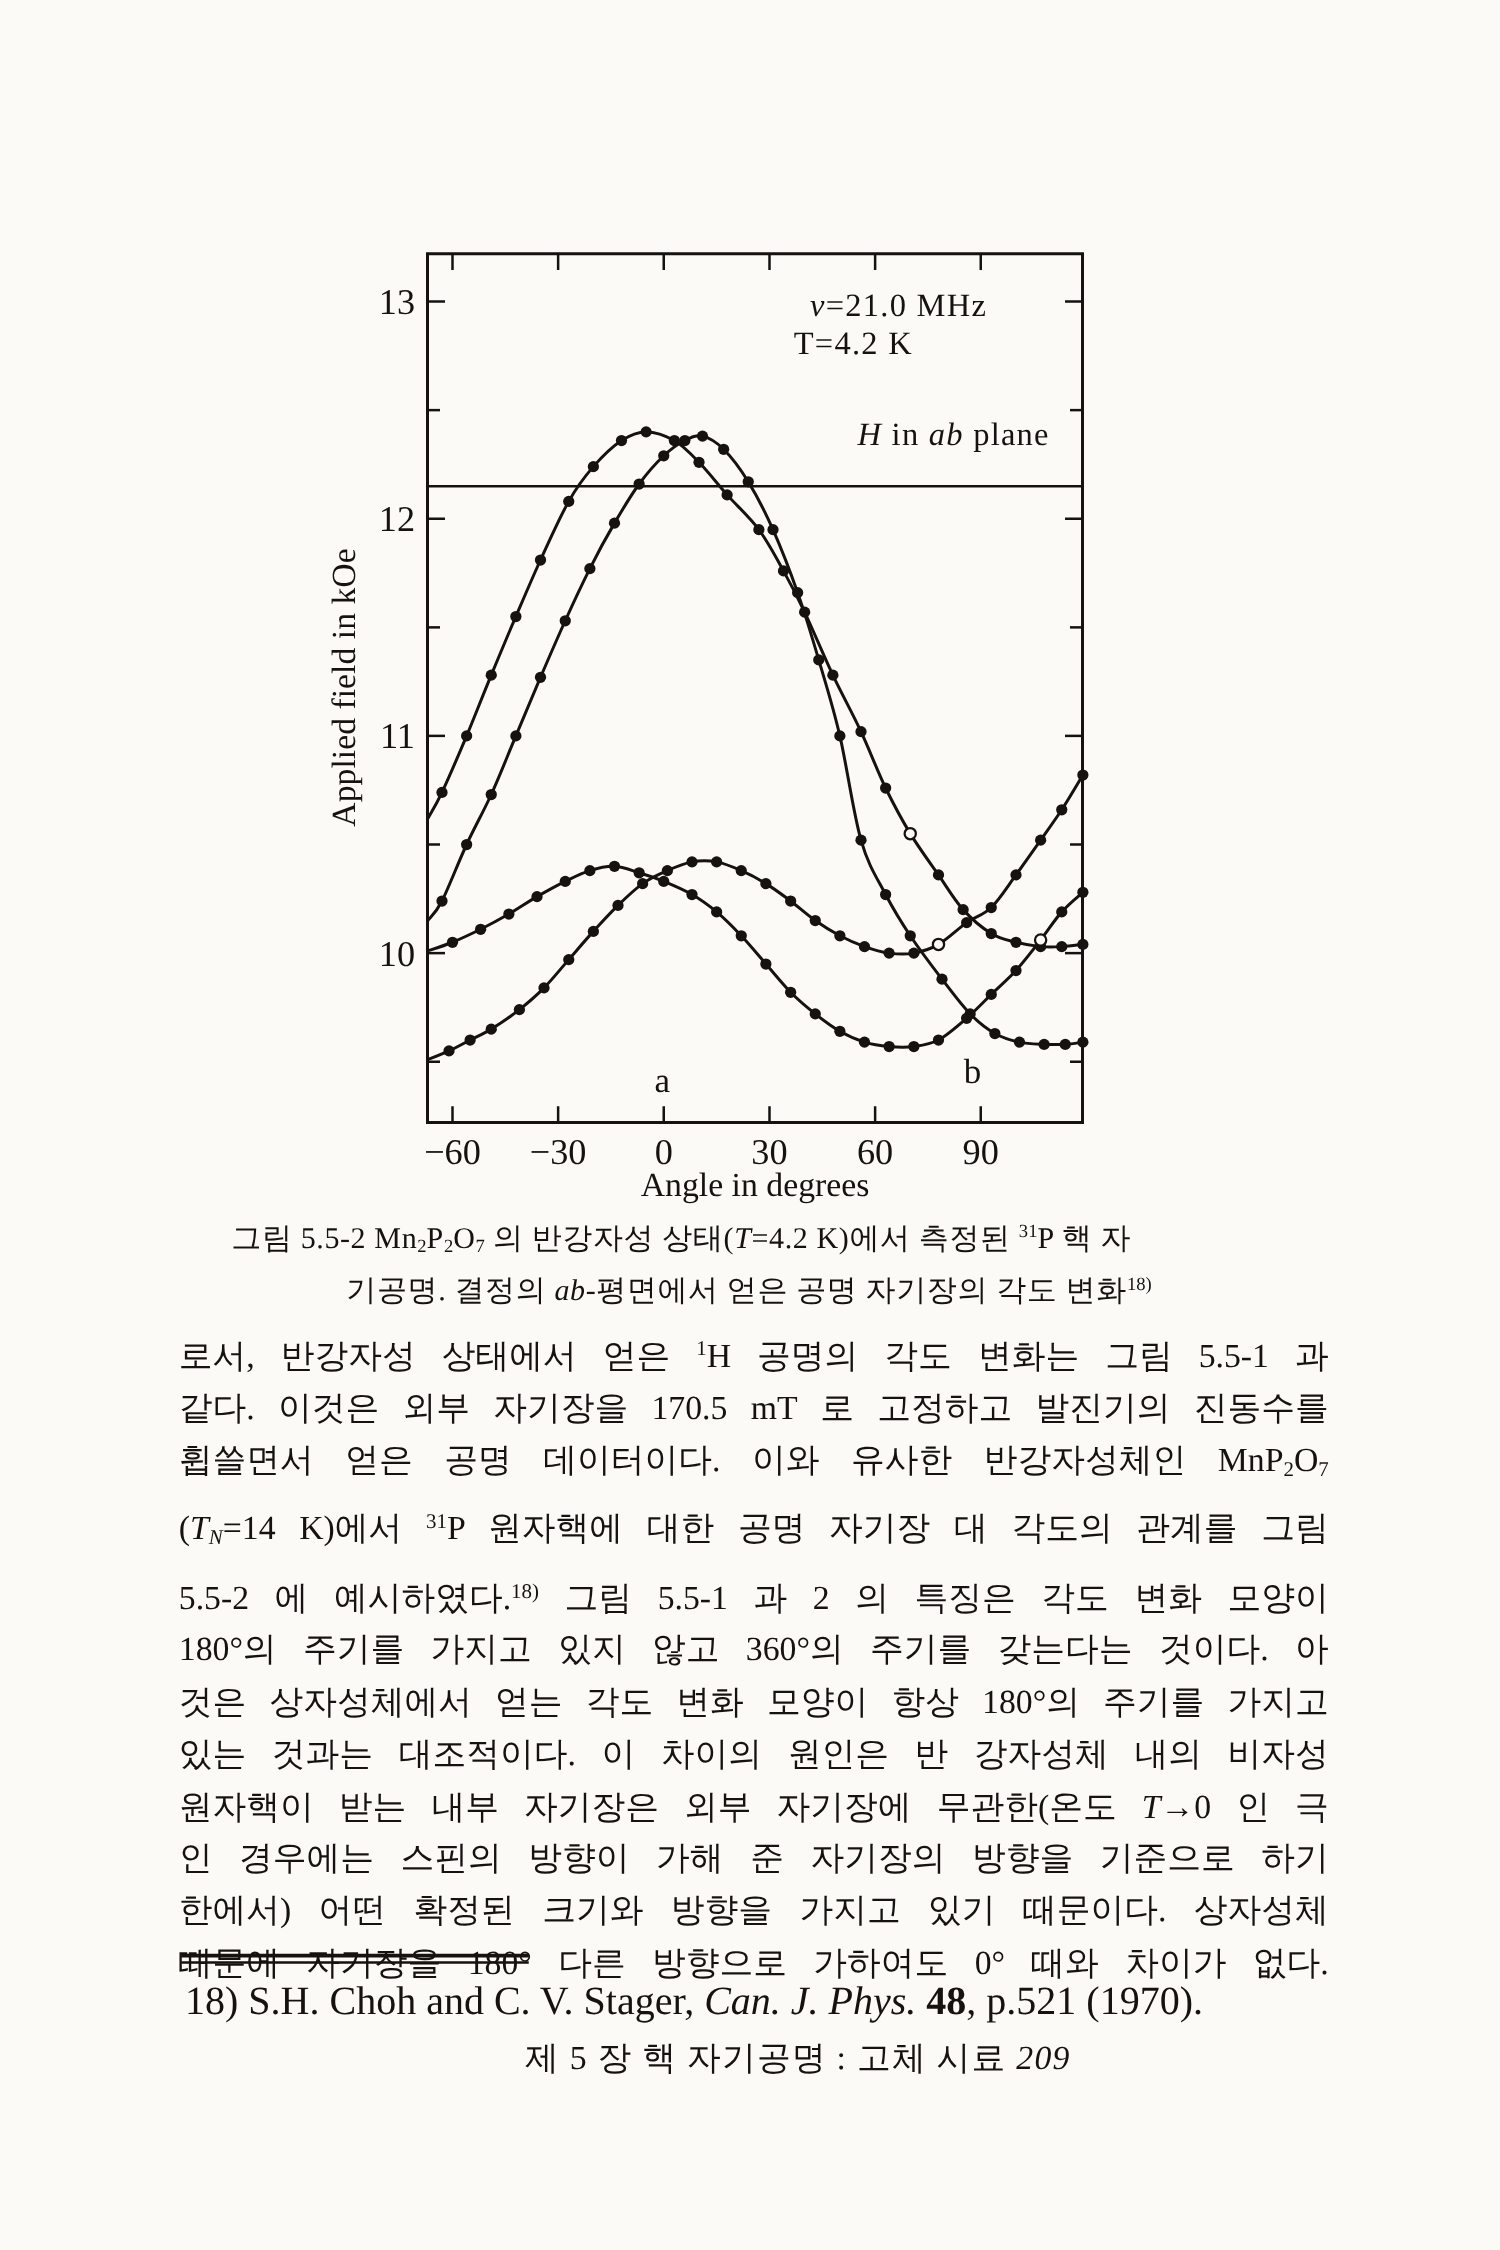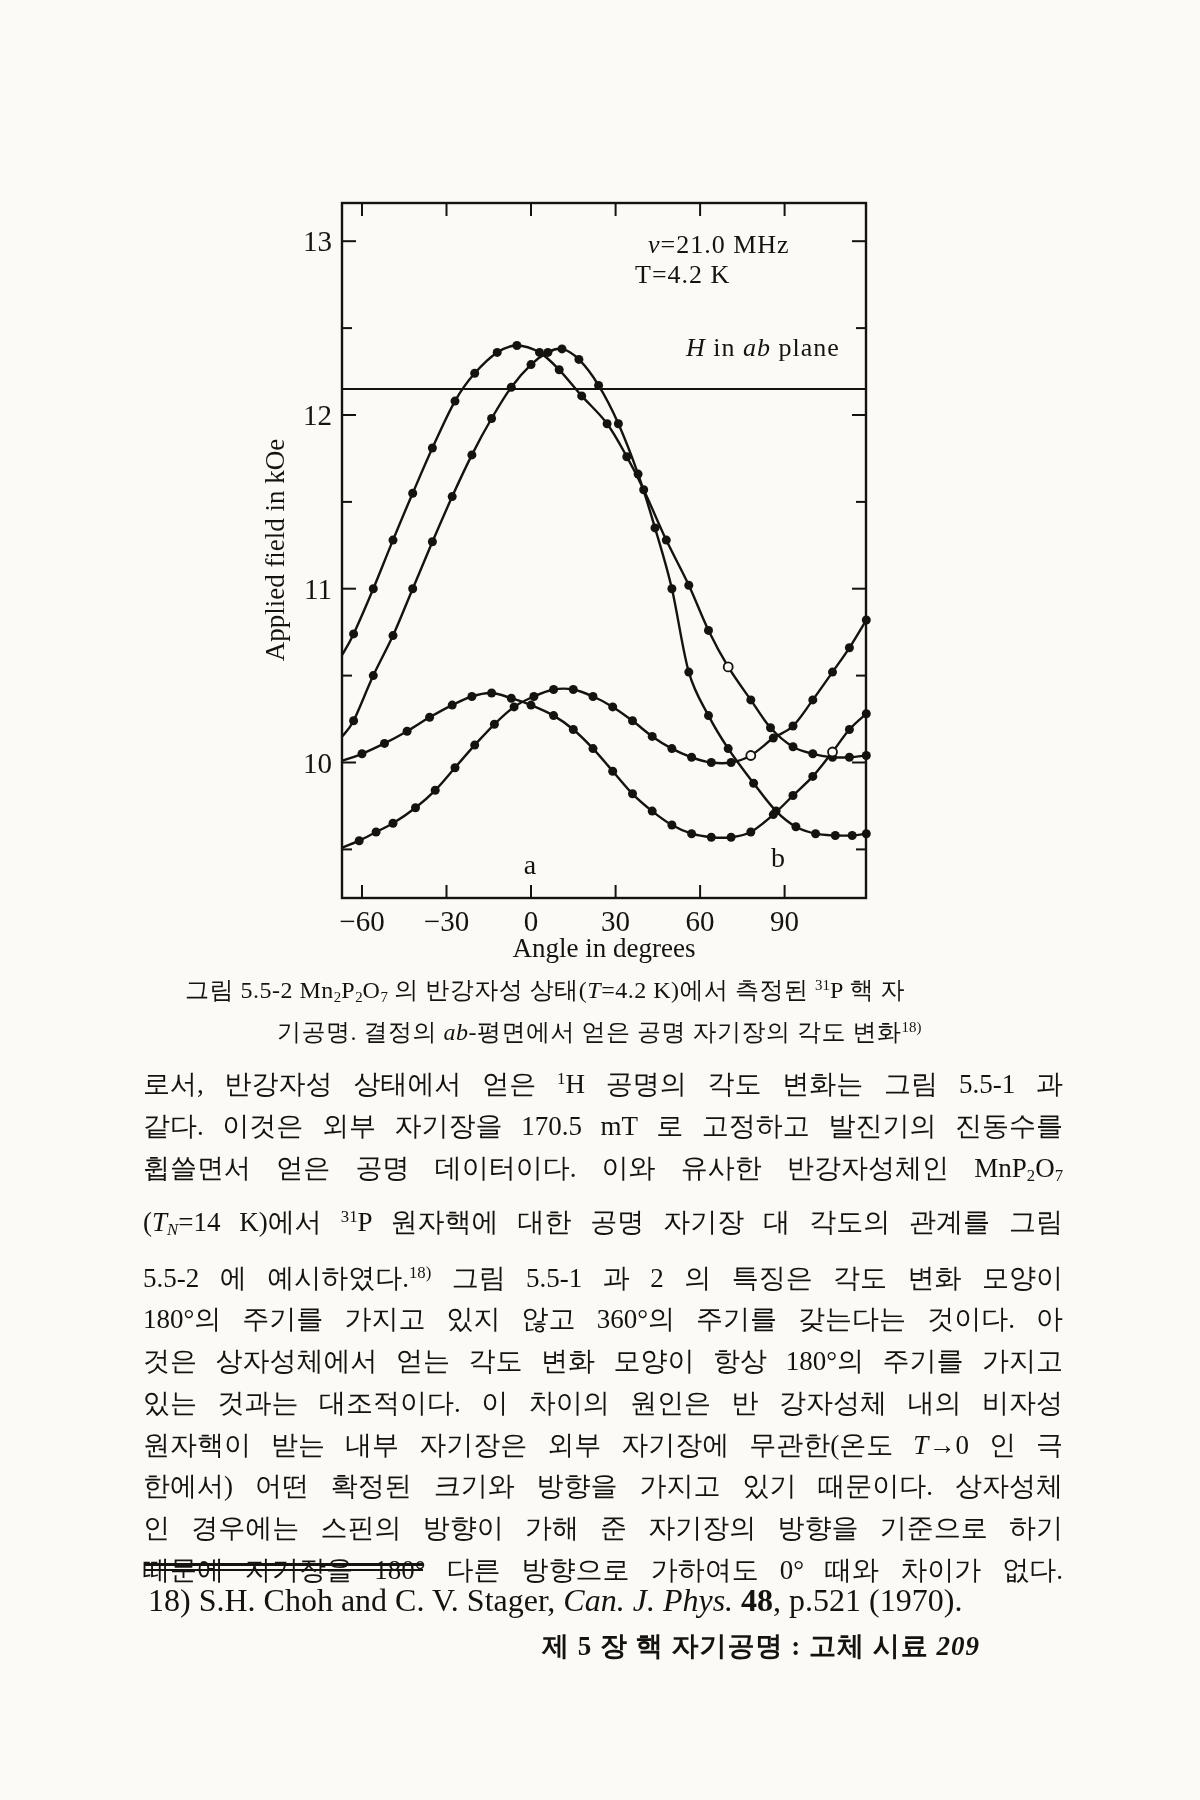--- a/index.html
+++ b/index.html
@@ -12,22 +12,22 @@
   #annot3{left:686px;top:293px;margin-top:40px;}
   .caption{position:absolute;left:0;top:0;width:1200px;}
   .cap-line{position:absolute;font-size:24px;white-space:nowrap;letter-spacing:0.5px;}
   #cap1{left:185px;top:974px;}
   #cap2{left:277px;top:1016px;}
   .body-text{position:absolute;left:143px;top:1058px;width:920px;font-size:27px;}
   .body-line{line-height:41.7px;text-align:justify;text-align-last:justify;white-space:nowrap;}
   .footnote-rule{position:absolute;left:145px;top:1563px;width:278px;height:3px;
         border-top:3px solid #151210;border-bottom:2px solid #151210;}
   .footnote{position:absolute;left:148px;top:1582px;font-size:32px;white-space:nowrap;}
-  .page-footer{position:absolute;left:420px;top:1628px;width:560px;text-align:right;
-        font-size:27px;letter-spacing:1px;white-space:nowrap;font-weight:bold;}
+  .page-footer{position:absolute;left:420px;top:1628px;width:560px;text-align:left;
+        font-size:27px;letter-spacing:1px;white-space:nowrap;}
   .s-i{font-style:italic;}
   .s-b{font-weight:bold;}
   .s-sup{font-size:0.62em;vertical-align:0.55em;letter-spacing:0;}
   .s-sub{font-size:0.62em;vertical-align:-0.25em;letter-spacing:0;}
 </style>
 </head>
 <body>
 
 <div class="page">
 
@@ -206,22 +206,22 @@
   <div class="body-text">
     <div class="body-line"><span>로서, 반강자성 상태에서 얻은 </span><span class="s-sup">1</span><span>H 공명의 각도 변화는 그림 5.5-1 과</span></div>
     <div class="body-line"><span>같다. 이것은 외부 자기장을 170.5 mT 로 고정하고 발진기의 진동수를</span></div>
     <div class="body-line"><span>휩쓸면서 얻은 공명 데이터이다. 이와 유사한 반강자성체인 MnP</span><span class="s-sub">2</span><span>O</span><span class="s-sub">7</span></div>
     <div class="body-line"><span>(</span><span class="s-i">T</span><span class="s-sub s-i">N</span><span>=14 K)에서 </span><span class="s-sup">31</span><span>P 원자핵에 대한 공명 자기장 대 각도의 관계를 그림</span></div>
     <div class="body-line"><span>5.5-2 에 예시하였다.</span><span class="s-sup">18)</span><span> 그림 5.5-1 과 2 의 특징은 각도 변화 모양이</span></div>
     <div class="body-line"><span>180°의 주기를 가지고 있지 않고 360°의 주기를 갖는다는 것이다. 아</span></div>
     <div class="body-line"><span>것은 상자성체에서 얻는 각도 변화 모양이 항상 180°의 주기를 가지고</span></div>
     <div class="body-line"><span>있는 것과는 대조적이다. 이 차이의 원인은 반 강자성체 내의 비자성</span></div>
     <div class="body-line"><span>원자핵이 받는 내부 자기장은 외부 자기장에 무관한(온도 </span><span class="s-i">T</span><span>→0 인 극</span></div>
+    <div class="body-line"><span>인 경우에는 스핀의 방향이 가해 준 자기장의 방향을 기준으로 하기</span></div>
     <div class="body-line"><span>한에서) 어떤 확정된 크기와 방향을 가지고 있기 때문이다. 상자성체</span></div>
-    <div class="body-line"><span>인 경우에는 스핀의 방향이 가해 준 자기장의 방향을 기준으로 하기</span></div>
     <div class="body-line"><span>때문에 자기장을 180° 다른 방향으로 가하여도 0° 때와 차이가 없다.</span></div>
   </div>
 
   <div class="footnote-rule"></div>
   <div class="footnote"><span>18) S.H. Choh and C. V. Stager, </span><span class="s-i">Can. J. Phys.</span><span> </span><span class="s-b">48</span><span>, p.521 (1970).</span></div>
   <div class="page-footer"><span>제 5 장   핵 자기공명 : 고체 시료   </span><span class="s-i">209</span></div>
 
 </div>
 
 </body></html>

